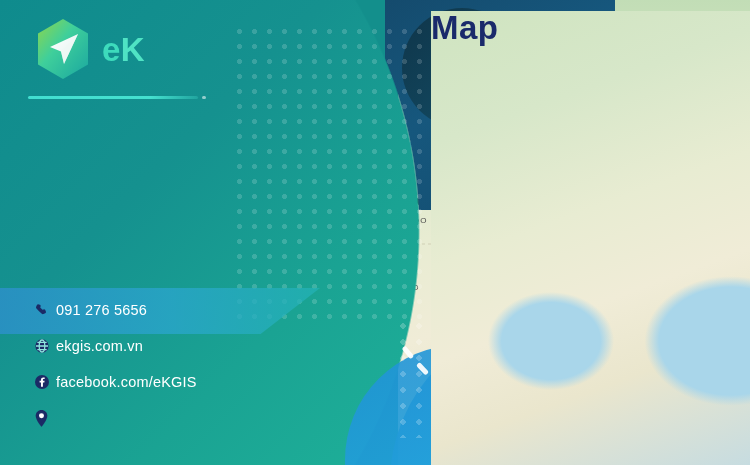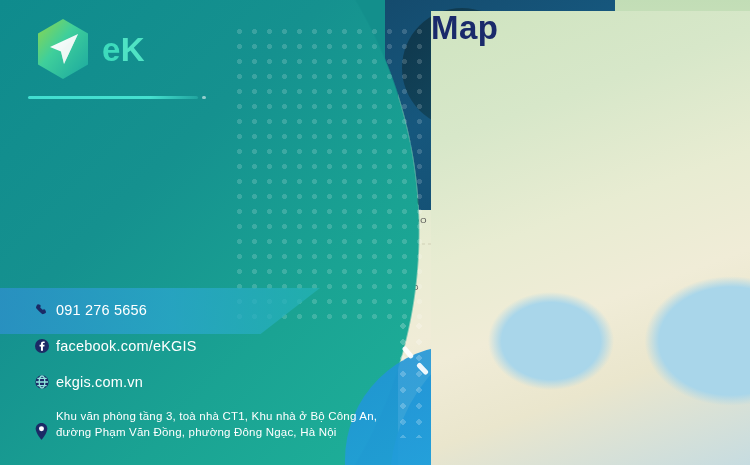--- a/index.html
+++ b/index.html
@@ -333,47 +333,43 @@
       <span class="cicon">
         <svg width="15" height="15" viewBox="0 0 24 24" fill="#1b2a66">
           <path d="M7.5 2.2c-1.1-.5-2.3.1-2.8 1.1L3.4 6c-.4.9-.2 2 .5 2.7 2.6 2.9 5.6 6 8.6 8.6.7.6 1.8.8 2.7.4l2.7-1.3c1-.5 1.6-1.7 1.1-2.8l-1-2.3c-.4-.9-1.5-1.4-2.5-1.1l-1.9.6-3.6-3.6.6-1.9c.3-1-.2-2.1-1.1-2.5L7.5 2.2z"></path>
         </svg>
       </span>
       <span class="ctext">091 276 5656</span>
     </div>
 
     <div class="crow">
       <span class="cicon">
-        <svg width="16" height="16" viewBox="0 0 24 24">
-          <circle cx="12" cy="12" r="10.5" fill="#1b2a66"></circle>
-          <path d="M13.4 19v-6.2h2.1l.35-2.5h-2.45V8.7c0-.72.2-1.2 1.25-1.2H16V5.25c-.27-.04-1.1-.12-2.07-.12-2.05 0-3.45 1.22-3.45 3.45v1.72H8.4v2.5h2.08V19z" fill="#ffffff"></path>
-        </svg>
-      </span>
-      <span class="ctext">facebook.com/eKGIS</span>
-    </div>
-
-    <div class="crow">
-      <span class="cicon">
         <svg width="16" height="16" viewBox="0 0 24 24" fill="none" stroke="#1b2a66" stroke-width="1.9">
           <circle cx="12" cy="12" r="9" fill="#1b2a66" stroke="none"></circle>
           <circle cx="12" cy="12" r="9" stroke="#1b2a66"></circle>
           <ellipse cx="12" cy="12" rx="4.2" ry="9" stroke="#8fe6dd"></ellipse>
           <path d="M3 12h18M5 6.6h14M5 17.4h14" stroke="#8fe6dd"></path>
         </svg>
       </span>
       <span class="ctext">ekgis.com.vn</span>
     </div>
 
+    <div class="crow">
+      <span class="cicon">
+        <svg width="16" height="16" viewBox="0 0 24 24">
+          <circle cx="12" cy="12" r="10.5" fill="#1b2a66"></circle>
+          <path d="M13.4 19v-6.2h2.1l.35-2.5h-2.45V8.7c0-.72.2-1.2 1.25-1.2H16V5.25c-.27-.04-1.1-.12-2.07-.12-2.05 0-3.45 1.22-3.45 3.45v1.72H8.4v2.5h2.08V19z" fill="#ffffff"></path>
+        </svg>
+      </span>
+      <span class="ctext">facebook.com/eKGIS</span>
+    </div>
+
     <div class="crow addr">
       <span class="cicon">
         <svg width="15" height="17" viewBox="0 0 24 28">
           <path d="M12 0C6.6 0 2.4 4.2 2.4 9.6c0 7 9.6 18.4 9.6 18.4s9.6-11.4 9.6-18.4C21.6 4.2 17.4 0 12 0z" fill="#1b2a66"></path>
           <circle cx="12" cy="9.6" r="4.1" fill="#ffffff"></circle>
         </svg>
       </span>
-      <span class="ctext">
-        <span>Khu văn phòng tầng 3, toà nhà CT1, Khu nhà ở Bộ Công An,</span><br>
-        <span>đường Phạm Văn Đồng, phường Đông Ngạc, Hà Nội</span>
-      </span>
     </div>
 
   </div>
 </div>
 
 </body></html>

